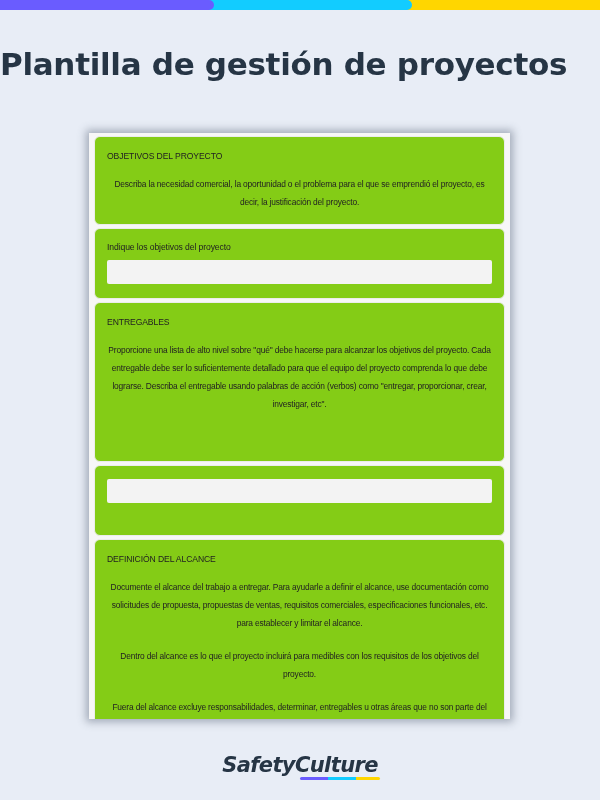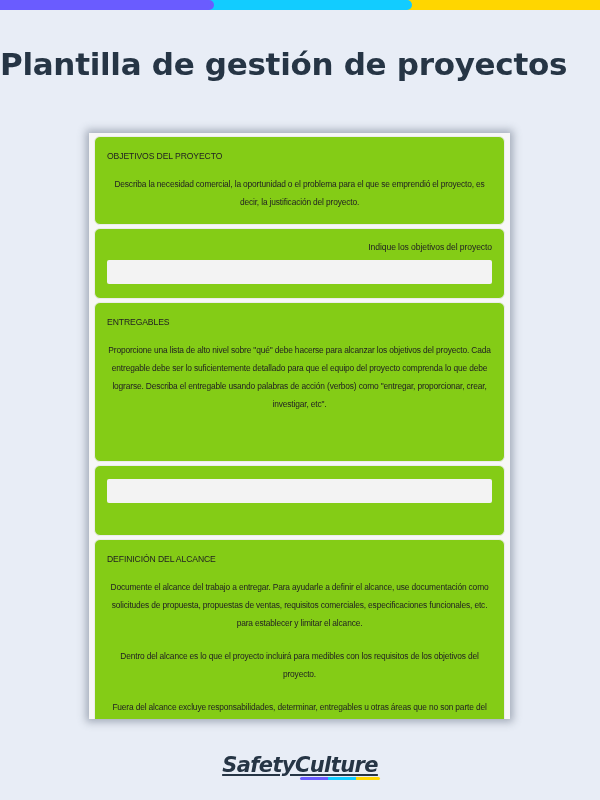--- a/index.html
+++ b/index.html
@@ -44,35 +44,34 @@
   .card .heading { font-size: 8.6px; letter-spacing: -0.1px; margin-bottom: 14px; }
   .card p { font-size: 8.4px; line-height: 18px; letter-spacing: -0.15px; text-align: center; }
   .card p + p { margin-top: 15px; }
   .card .label { font-size: 8.6px; margin-bottom: 8px; letter-spacing: -0.1px; }
   .card .input {
     height: 24px; width: 100%;
     background: #f3f3f3; border-radius: 2px;
     border: none;
   }
   .c1 { height: 89px; }
-  .c2 { height: 71px; padding-top: 13px; text-align: right; }
+  .c2 { height: 71px; padding-top: 13px; }
   .c3 { height: 160px; }
   .c4 { height: 71px; padding-top: 13px; }
   .c5 { height: 186px; }
 
   .logo {
     position: absolute; top: 753px; left: 0; width: 600px; text-align: center;
   }
   .logo-text {
     display: inline-block;
     font-family: "DejaVu Sans", sans-serif;
     font-weight: bold; font-style: italic;
     font-size: 21px; color: #263545; letter-spacing: -0.6px;
     position: relative;
-    text-decoration: underline;
   }
   .logo-underline {
     position: absolute; left: 78px; right: -2px; bottom: -3px; height: 3px;
     background: linear-gradient(90deg, #6a5cff 0%, #6a5cff 35%, #12ccff 35%, #12ccff 70%, #ffd600 70%, #ffd600 100%);
     border-radius: 2px;
   }
 </style>
 </head>
 <body>
 

